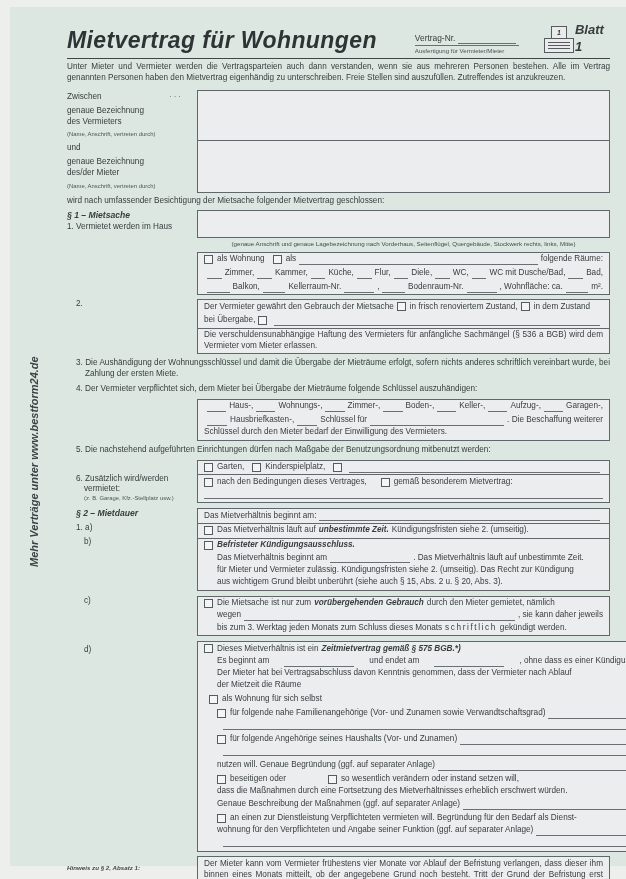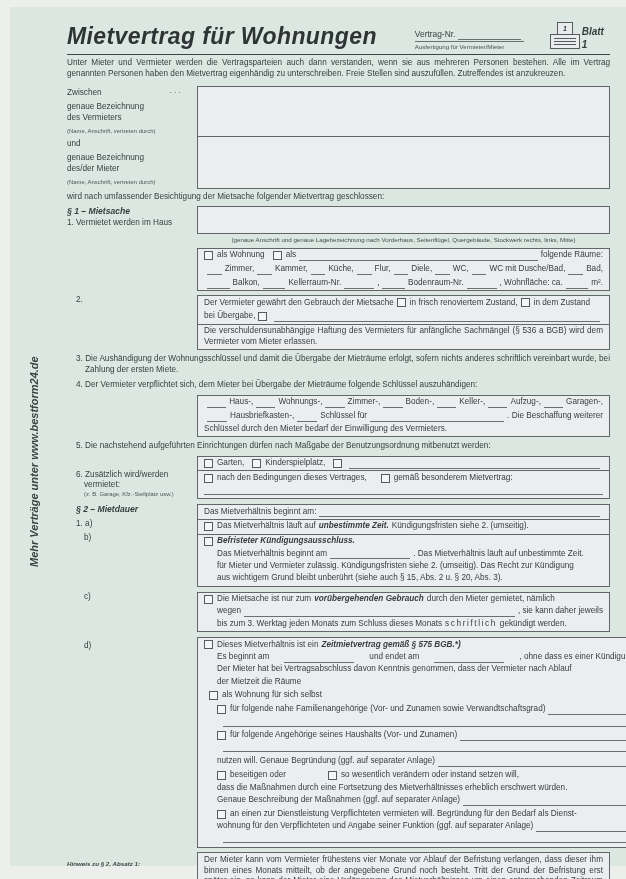--- a/index.html
+++ b/index.html
@@ -25,21 +25,21 @@
   }
   .vnr{margin-left:38px;width:118px;}
   .vnr-top{display:flex;align-items:baseline;font-size:8.4px;}
   .vnr-sub{font-size:6.1px;color:#4a5152;border-top:1px solid #6a7072;padding-top:1px;margin-top:1px;}
   .copy-icon{margin-left:24px;width:36px;text-align:center;position:relative;top:-2px;}
   .copy-tab{width:14px;height:11px;border:1px solid #565c5e;margin:0 auto;
     font-size:7px;font-weight:bold;font-style:italic;line-height:11px;background:#e9ebec;}
   .copy-tray{width:30px;height:15px;border:1px solid #565c5e;margin:-1px auto 0;background:#e9ebec;
     display:flex;flex-direction:column;justify-content:center;gap:2px;padding:2px 3px;box-sizing:border-box;}
   .copy-tray div{border-top:1px solid #565c5e;height:0;}
-  .blatt{margin-left:auto;font-size:10px;font-weight:bold;font-style:italic;}
+  .blatt{margin-left:auto;font-size:13px;font-weight:bold;font-style:italic;}
   .rule{border-top:1.4px solid #3f4546;margin-top:3px;}
   .intro{margin:3px 0 6px;text-align:justify;}
   
   .grid{display:grid;grid-template-columns:130px 1fr;}
   .box{background:#ebedee;border:1px solid #60666a;}
   .fl{display:flex;align-items:baseline;padding:1.5px 6px;}
   .fl span{white-space:nowrap;}
   .wrapline{white-space:normal !important;}
   .blank{display:inline-block;border-bottom:1px solid #6a7072;height:8px;margin:0 3px;flex:none;align-self:flex-end;}
   .b-grow{flex:1 1 10px;min-width:10px;}.w20{width:20px}.w30{width:30px}.w70{width:70px}.w80{width:80px}

